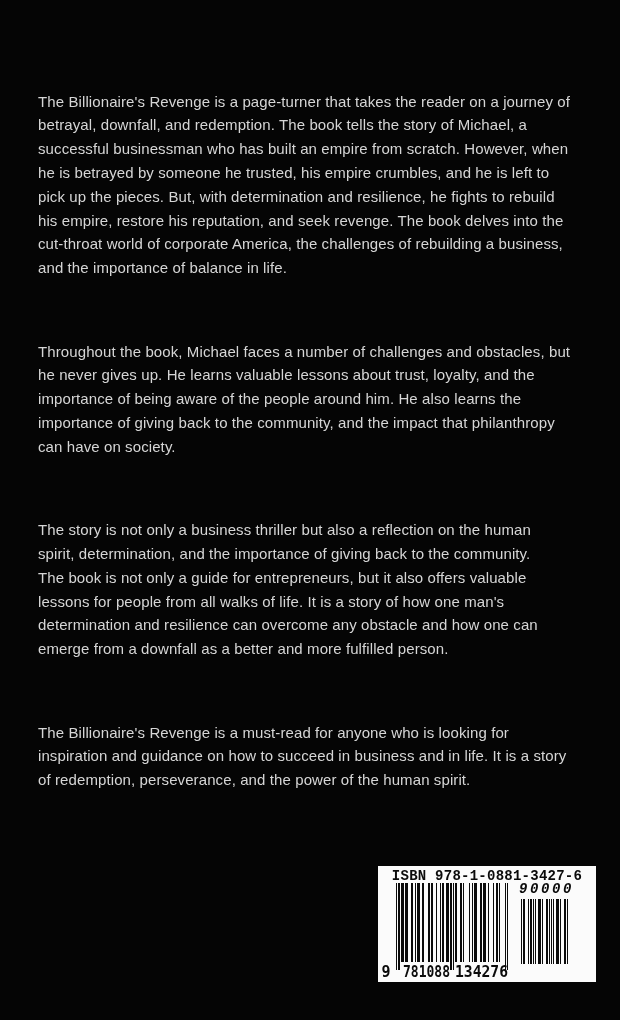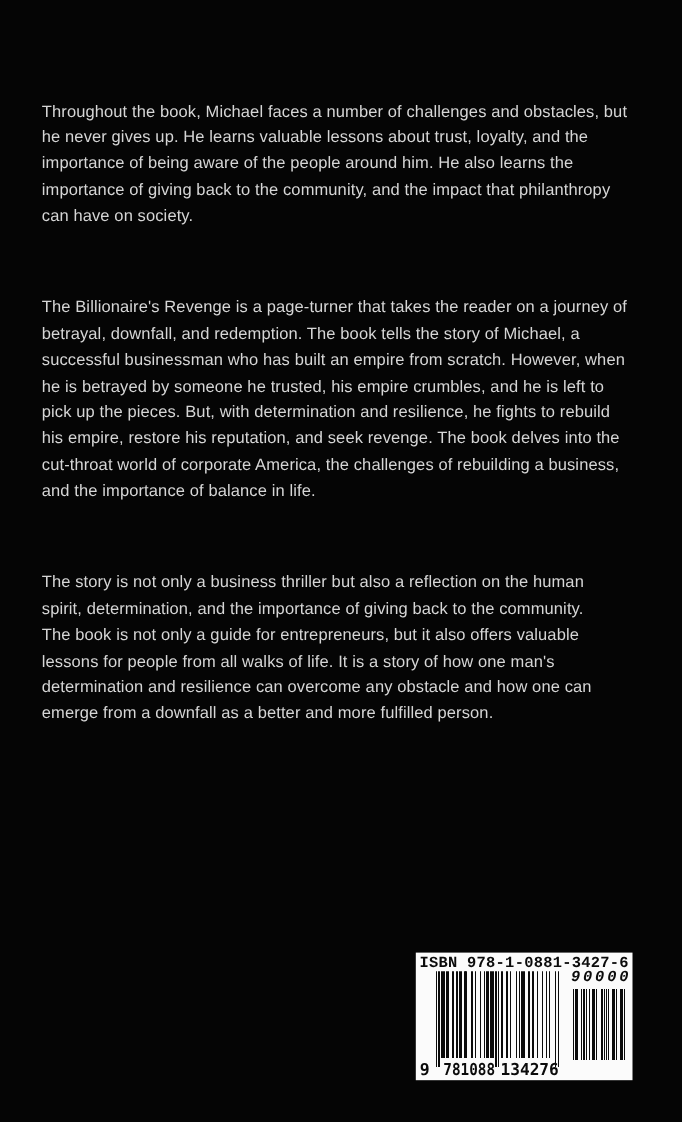--- a/index.html
+++ b/index.html
@@ -24,21 +24,21 @@
     line-height: 23.8px;
     letter-spacing: 0.1px;
     white-space: pre;
   }
   .blurb p { margin: 0 0 12px 0; }
 
   .barcode-panel {
     position: absolute;
     left: 378px;
     top: 866px;
-    width: 197px;
+    width: 218px;
     height: 116px;
     background: #fbfbfb;
   }
 
   .isbn-line {
     position: absolute;
     left: 0; right: 0; top: 2px;
     text-align: center;
     font-family: "Liberation Mono", monospace;
     font-size: 14px;
@@ -75,39 +75,42 @@
     font-weight: bold;
     fill: #0b0b0b;
   }
 </style>
 </head>
 <body>
 
 <div class="cover" style="background: rgb(5, 5, 5);">
 
   <div class="blurb" style="color: rgb(214, 214, 214);">
-    <p>Throughout the book, Michael faces a number of challenges and obstacles, but
-he never gives up. He learns valuable lessons about trust, loyalty, and the
-importance of being aware of the people around him. He also learns the
-importance of giving back to the community, and the impact that philanthropy
-can have on society.</p>
     <p>The Billionaire's Revenge is a page-turner that takes the reader on a journey of
 betrayal, downfall, and redemption. The book tells the story of Michael, a
 successful businessman who has built an empire from scratch. However, when
 he is betrayed by someone he trusted, his empire crumbles, and he is left to
 pick up the pieces. But, with determination and resilience, he fights to rebuild
 his empire, restore his reputation, and seek revenge. The book delves into the
 cut-throat world of corporate America, the challenges of rebuilding a business,
 and the importance of balance in life.</p>
+    <p>Throughout the book, Michael faces a number of challenges and obstacles, but
+he never gives up. He learns valuable lessons about trust, loyalty, and the
+importance of being aware of the people around him. He also learns the
+importance of giving back to the community, and the impact that philanthropy
+can have on society.</p>
     <p>The story is not only a business thriller but also a reflection on the human
 spirit, determination, and the importance of giving back to the community.
 The book is not only a guide for entrepreneurs, but it also offers valuable
 lessons for people from all walks of life. It is a story of how one man's
 determination and resilience can overcome any obstacle and how one can
 emerge from a downfall as a better and more fulfilled person.</p>
+    <p>The Billionaire's Revenge is a must-read for anyone who is looking for
+inspiration and guidance on how to succeed in business and in life. It is a story
+of redemption, perseverance, and the power of the human spirit.</p>
   </div>
 
   <div class="barcode-panel" style="background: rgb(251, 251, 251);">
     <div class="isbn-line" style="color: rgb(11, 11, 11);">ISBN 978-1-0881-3427-6</div>
     <div class="supplement-digits" style="color: rgb(11, 11, 11); font-style: italic;">90000</div>
 
     <svg class="barcode-svg" viewBox="0 0 203 99" xmlns="http://www.w3.org/2000/svg">
       <g id="ean13-bars" shape-rendering="crispEdges">
           <rect x="18.00" y="0" width="1.23" height="87" fill="#0b0b0b"></rect>
           <rect x="20.36" y="0" width="1.23" height="87" fill="#0b0b0b"></rect>

